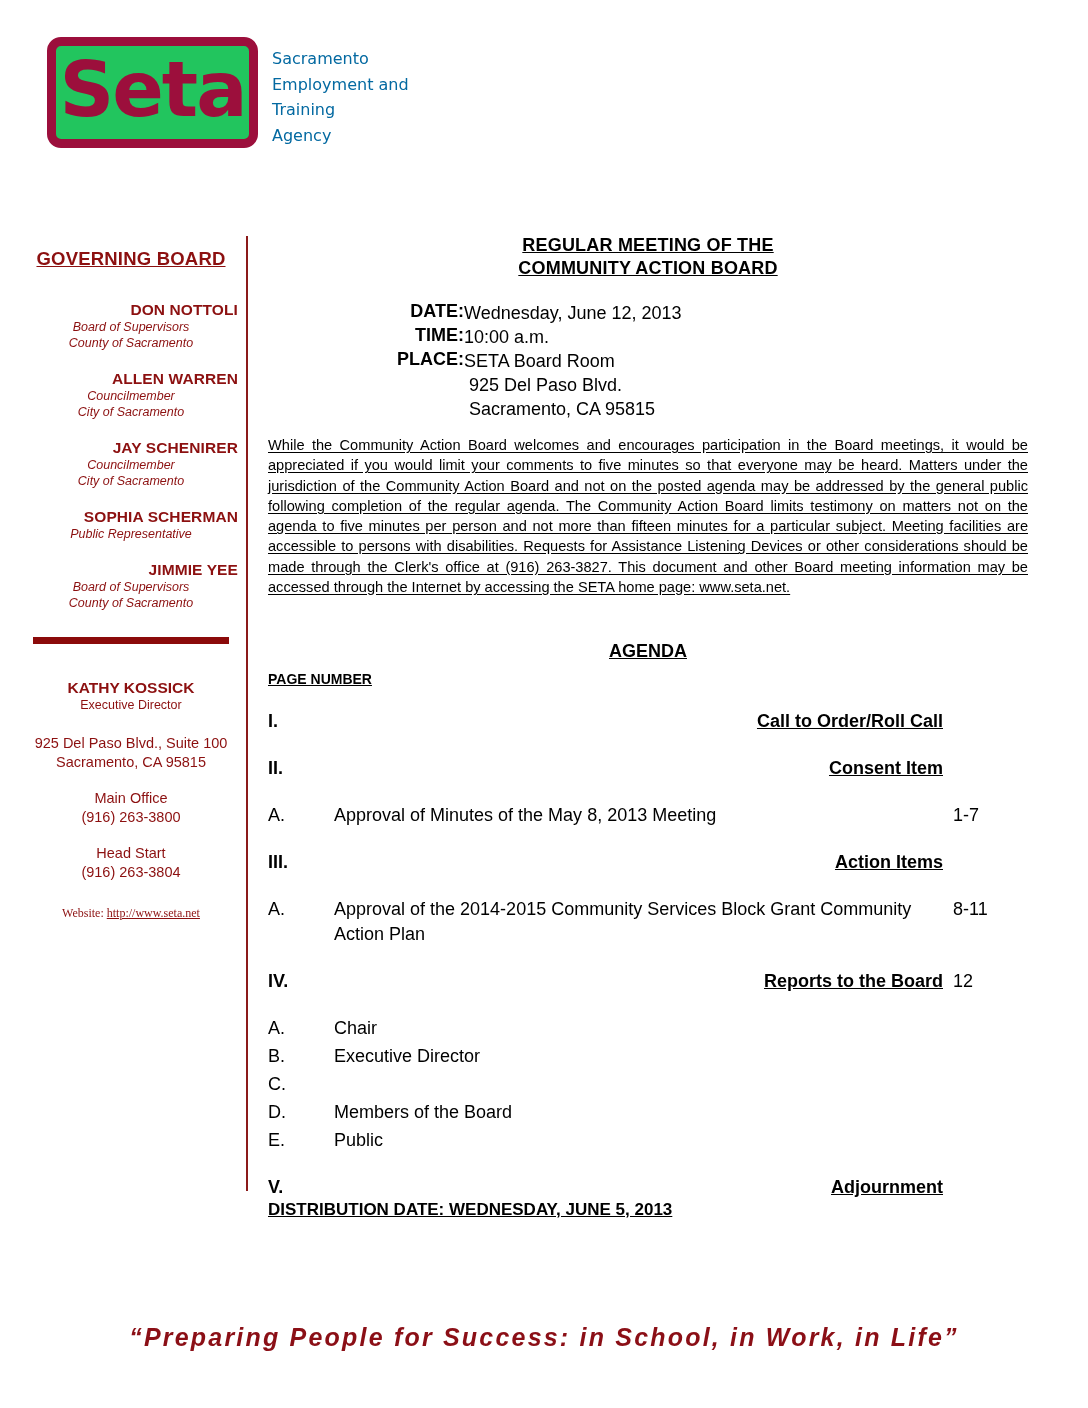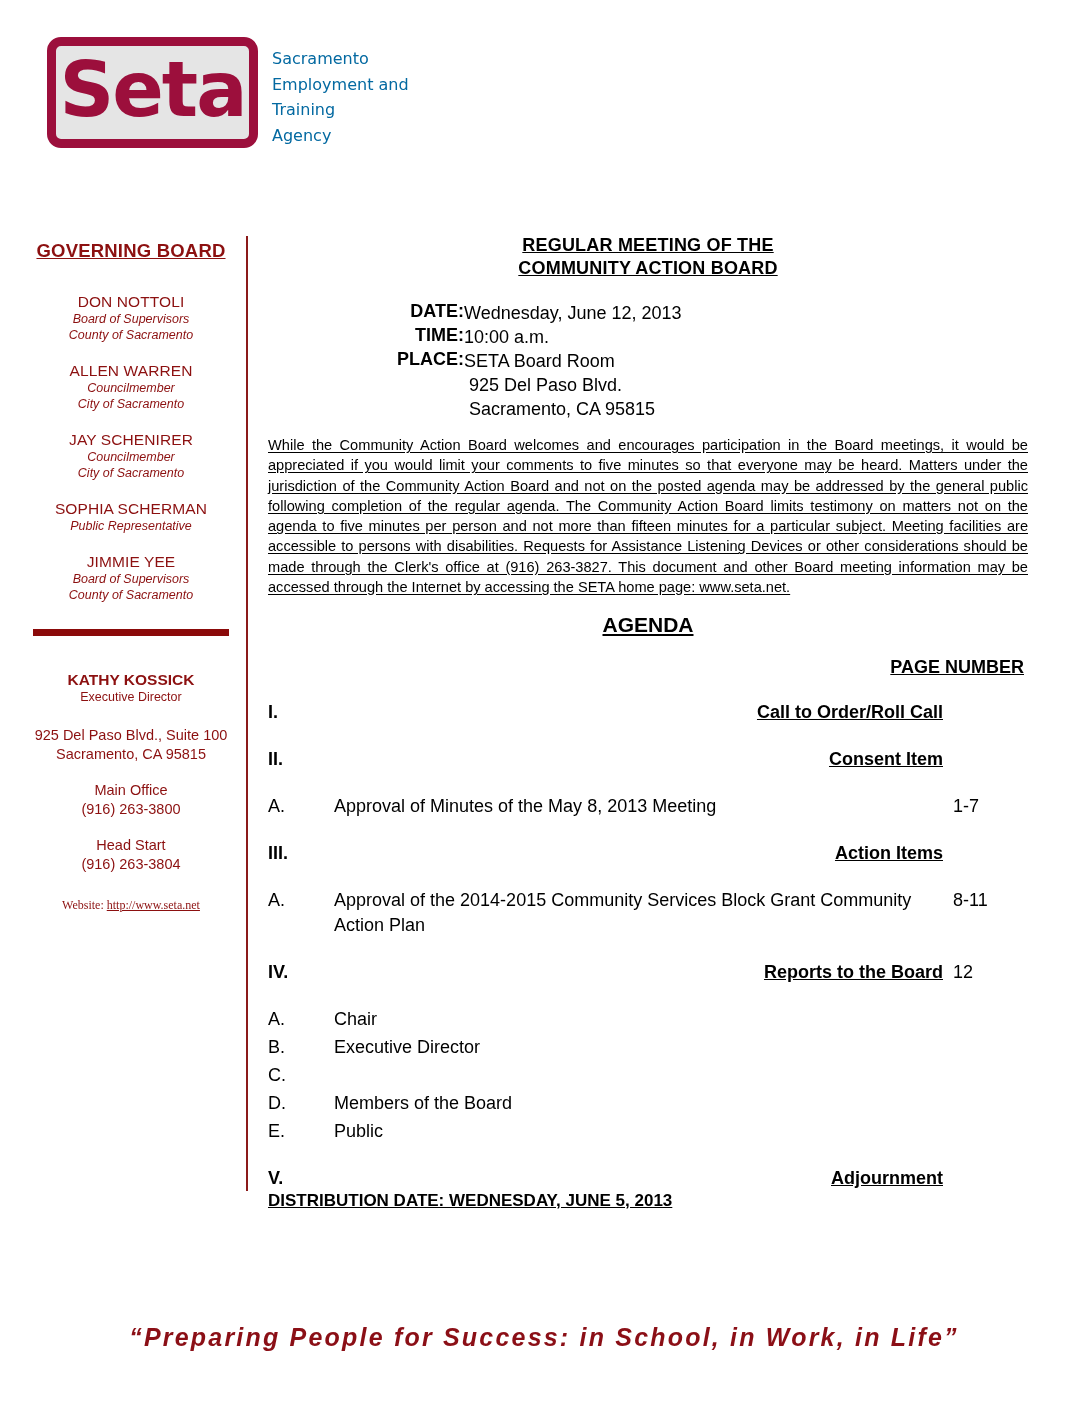--- a/index.html
+++ b/index.html
@@ -20,21 +20,21 @@
     left: 0; top: 0;
     width: 1088px;
     height: 200px;
   }
   .logo-mark {
     position: absolute;
     left: 47px; top: 37px;
     width: 211px; height: 111px;
     border: 9px solid #9c0f3c;
     border-radius: 14px;
-    background: #e5e5e5;
+    background: #22c55e;
   }
   .logo-word {
     position: absolute;
     left: 0; top: 0;
     width: 100%; height: 100%;
     display: flex;
     align-items: center;
     justify-content: center;
     font-family: "DejaVu Sans", sans-serif;
     font-weight: bold;
@@ -50,38 +50,39 @@
     font-family: "DejaVu Sans", sans-serif;
     font-size: 16px;
     line-height: 25.5px;
     color: #0369a1;
     white-space: pre-line;
   }
 
   
   .sidebar {
     position: absolute;
-    left: 24px; top: 240px;
+    left: 24px; top: 248px;
     width: 214px;
     text-align: center;
     color: #8c1010;
   }
   .sidebar-title {
     font-size: 18.5px;
     font-weight: bold;
     text-decoration: underline;
     letter-spacing: 0.2px;
     margin-bottom: 30px;
   }
   .board-member { margin-bottom: 18px; }
   .member-name {
     font-size: 15.5px;
-    font-weight: normal;
+    font-weight: bold;
     line-height: 19px;
     letter-spacing: 0.1px;
+    text-align: right;
   }
   .member-role {
     font-size: 12.5px;
     line-height: 16px;
     font-style: italic;
   }
   .sidebar-rule {
     width: 196px;
     height: 7px;
     background: #8b0a0a;
@@ -164,31 +165,30 @@
     font-size: 14.6px;
     line-height: 20.3px;
     text-align: justify;
     text-decoration: underline;
     text-underline-offset: 2px;
   }
   .notice > span { display: inline; }
 
   .agenda-head {
     text-align: center;
-    font-size: 21px;
-    font-weight: bold;
-    margin-top: 16px;
+    font-size: 18px;
+    font-weight: bold;
+    margin-top: 44px;
   }
   .agenda-head span { text-decoration: underline; }
 
   .page-number-head {
-    text-align: right;
-    font-size: 18px;
-    font-weight: bold;
-    margin-top: 20px;
+    font-size: 14px;
+    font-weight: bold;
+    margin-top: 9px;
     padding-right: 4px;
   }
   .page-number-head span { text-decoration: underline; }
 
   .agenda-list { margin-top: 2px; }
   .agenda-row {
     display: flex;
     align-items: flex-start;
     margin-top: 22px;
   }

